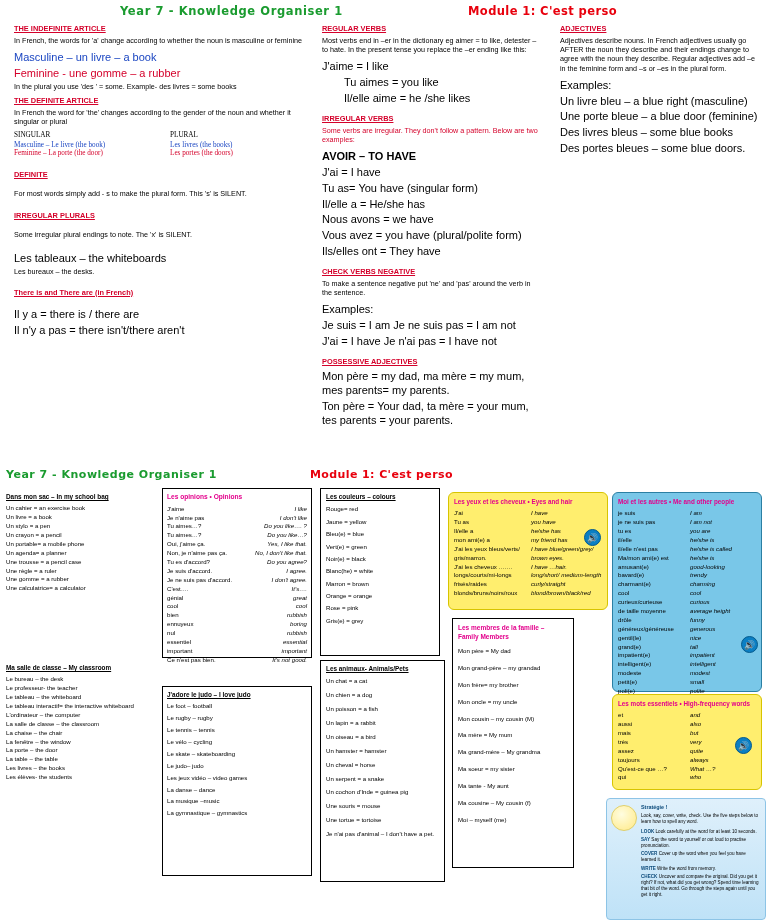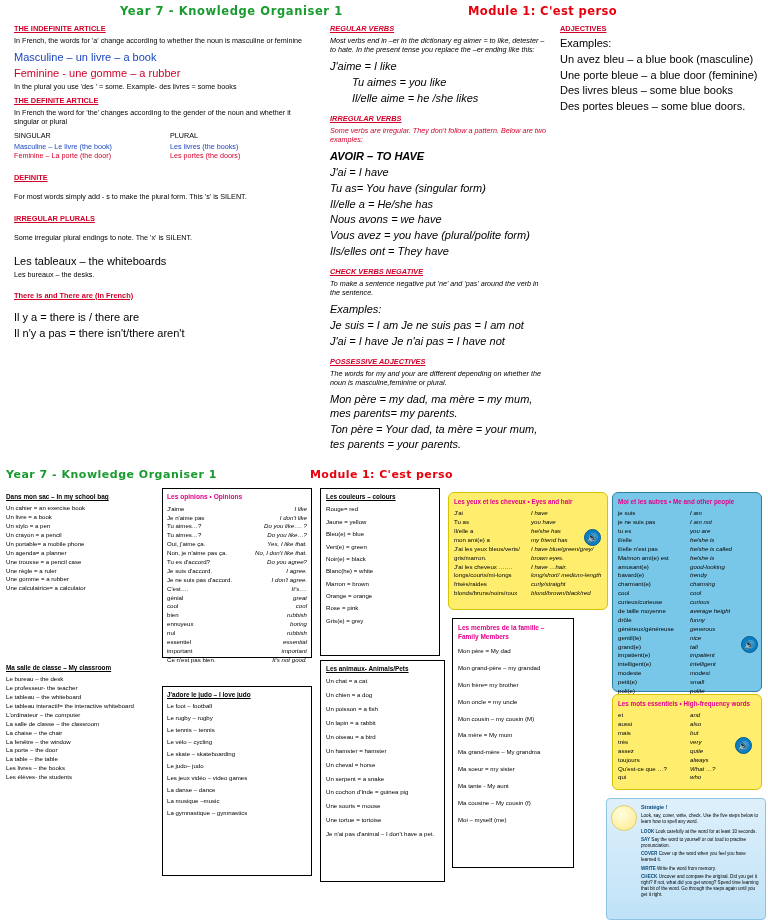--- a/index.html
+++ b/index.html
@@ -28,33 +28,33 @@
   }
   .title-red {
     position: absolute; left: 468px; top: 2px;
     color: #e8000d; font-weight: bold; font-size: 11.5px;
     letter-spacing: .4px;
     font-family: "DejaVu Sans", sans-serif;
   }
 
   .col { position: absolute; top: 24px; }
   .colA { left: 14px; width: 300px; }
-  .colB { left: 330px; width: 218px; font-style: italic; }
+  .colB { left: 322px; width: 218px; }
   .colC { left: 560px; width: 200px; }
 
   h4.h-red { color:#d4002a; font-weight:bold; font-size:7.4px; margin:0 0 3px 0; text-decoration: underline; }
   p.t { margin: 0 0 5px 0; line-height: 1.28; font-size: 7.2px; }
   p.tt { margin: 0 0 1.5px 0; line-height: 1.3; font-size: 11px; }
   .blue { color:#1b46c2; }
   .red { color:#d4002a; }
   .b { font-weight: bold; }
   .indent { padding-left: 22px; }
   .sp { height: 7px; }
 
-  .two-col-row { display:flex; }
+  .two-col-row { display:flex;font-family:Liberation Serif, serif; }
   .two-col-row > div:first-child { width: 52%; }
 
   
   .bottom-head { position:absolute; top: 468px; left:0; width: 768px; }
   .b-title-green {
     position:absolute; left: 6px; top: 0;
     color: #1a9b2f; font-weight: bold; font-size: 11px; letter-spacing:.5px;
     font-family: "DejaVu Sans", sans-serif;
   }
   .b-title-red {
@@ -187,31 +187,31 @@
       <h4 class="h-red">CHECK VERBS NEGATIVE</h4>
       <p class="t">To make a sentence negative put 'ne' and 'pas' around the verb in the sentence.</p>
       <p class="tt">Examples:</p>
       <p class="tt">Je suis = I am   Je ne suis pas = I am not</p>
       <p class="tt">J'ai = I have    Je n'ai pas = I have not</p>
     </div>
 
     <div class="sp"></div>
     <div>
       <h4 class="h-red">POSSESSIVE ADJECTIVES</h4>
-      <p class="t">The words for my and your are different depending on whether the noun is masculine,feminine or plural.</p>
       <p class="tt">Mon père = my dad, ma mère = my mum, mes parents= my parents.</p>
       <p class="tt">Ton père = Your dad, ta mère = your mum, tes parents = your parents.</p>
     </div>
   </div>
 
   <div class="col colC">
     <div>
       <h4 class="h-red">ADJECTIVES</h4>
+      <p class="t">Adjectives describe nouns. In French adjectives usually go AFTER the noun they describe and their endings change to agree with the noun they describe. Regular adjectives add –e in the feminine form and –s or –es in the plural form.</p>
       <p class="tt">Examples:</p>
-      <p class="tt">Un avez bleu – a blue book (masculine)</p>
+      <p class="tt">Un livre bleu – a blue right (masculine)</p>
       <p class="tt">Une porte bleue – a blue door (feminine)</p>
       <p class="tt">Des livres bleus – some blue books</p>
       <p class="tt">Des portes bleues – some blue doors.</p>
     </div>
 
     <div style="height:22px;"></div>
   </div>
 
   <div class="bottom-head">
     <div class="b-title-green">Year 7 - Knowledge Organiser 1</div>

